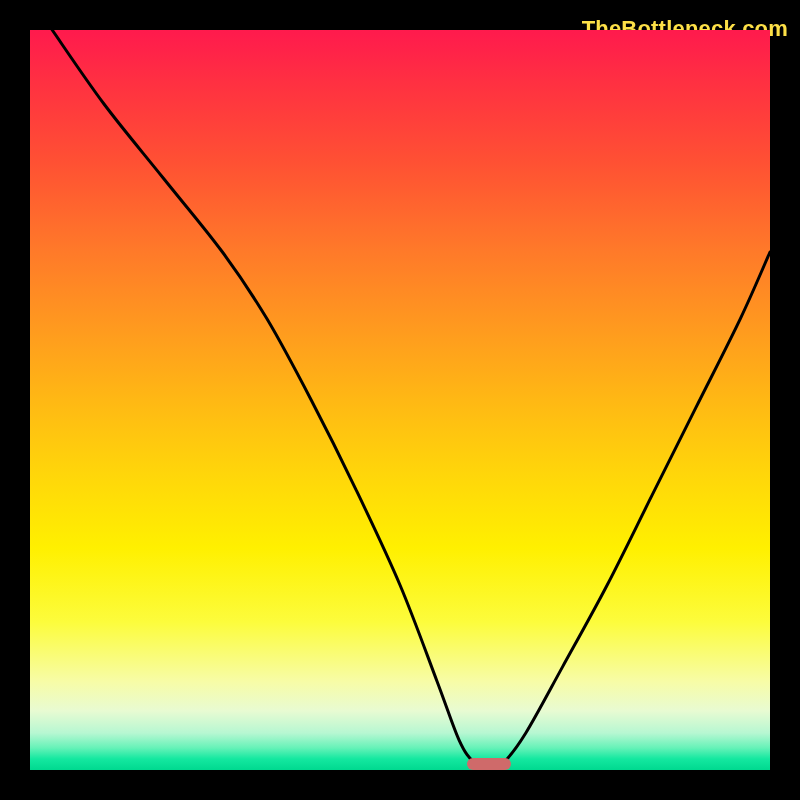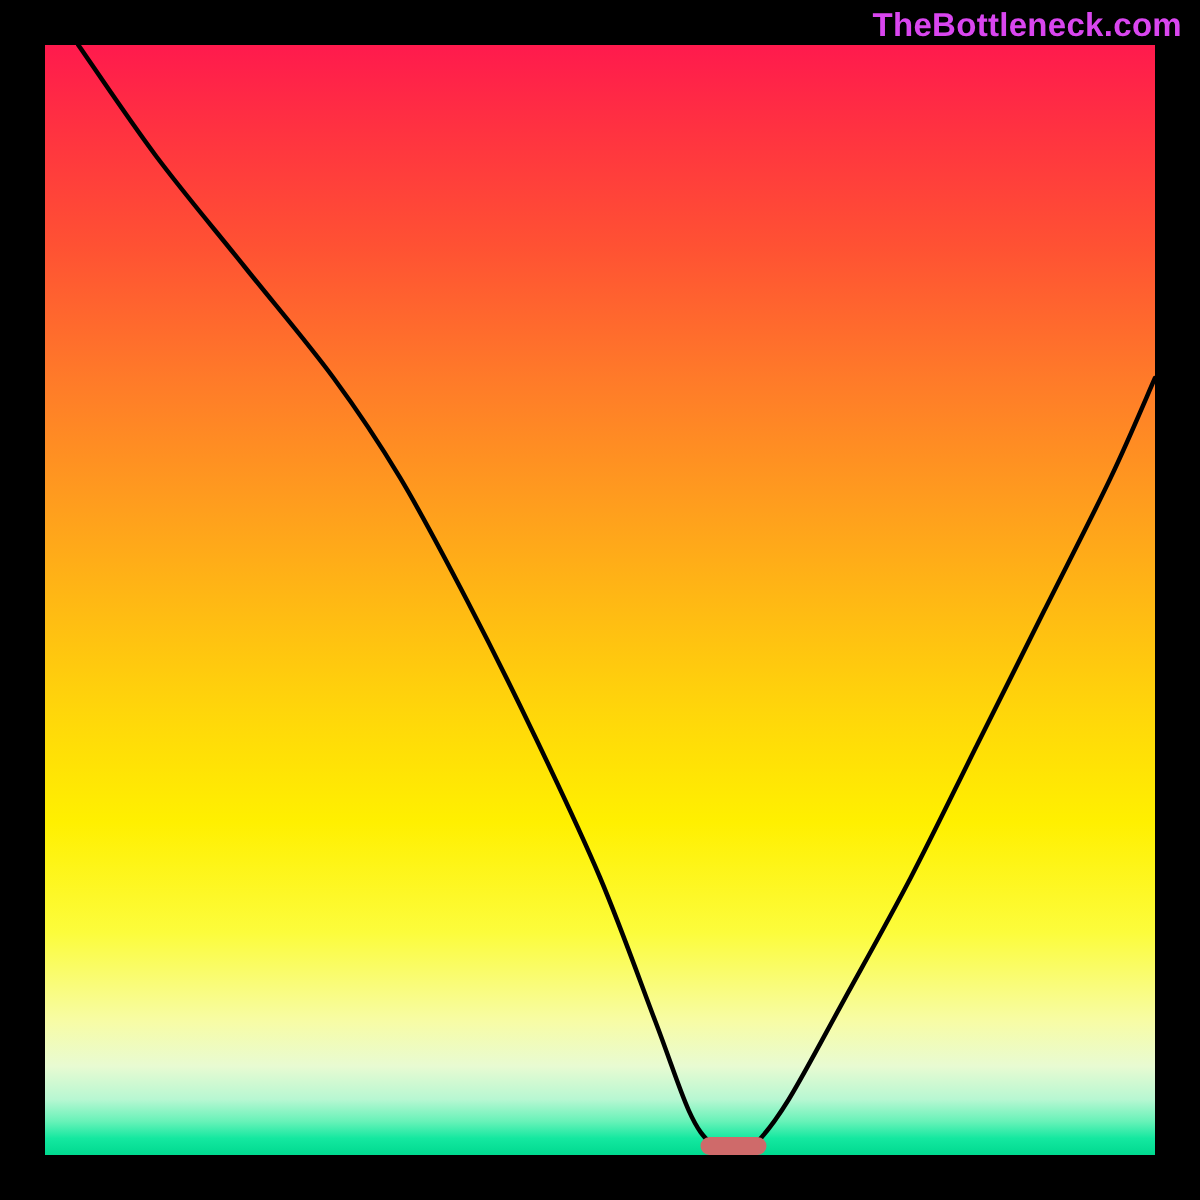--- a/index.html
+++ b/index.html
@@ -51,26 +51,26 @@
     pointer-events: none;
   }
   .marker {
     position: absolute;
     height: 12px;
     border-radius: 6px;
     background: #cf6a6a;
   }
   .watermark {
     position: absolute;
-    top: 4px;
+    top: 16px;
     right: 12px;
     font-family: Arial, Helvetica, sans-serif;
     font-size: 22px;
     font-weight: 600;
-    color: #d946ef;
+    color: #fde047;
     letter-spacing: 0.2px;
   }
 </style>
 </head>
 <body>
 
 <div class="frame">
   <div class="watermark">TheBottleneck.com</div>
   <div class="plot">
     <svg class="curve" viewBox="0 0 740 740" preserveAspectRatio="none">

